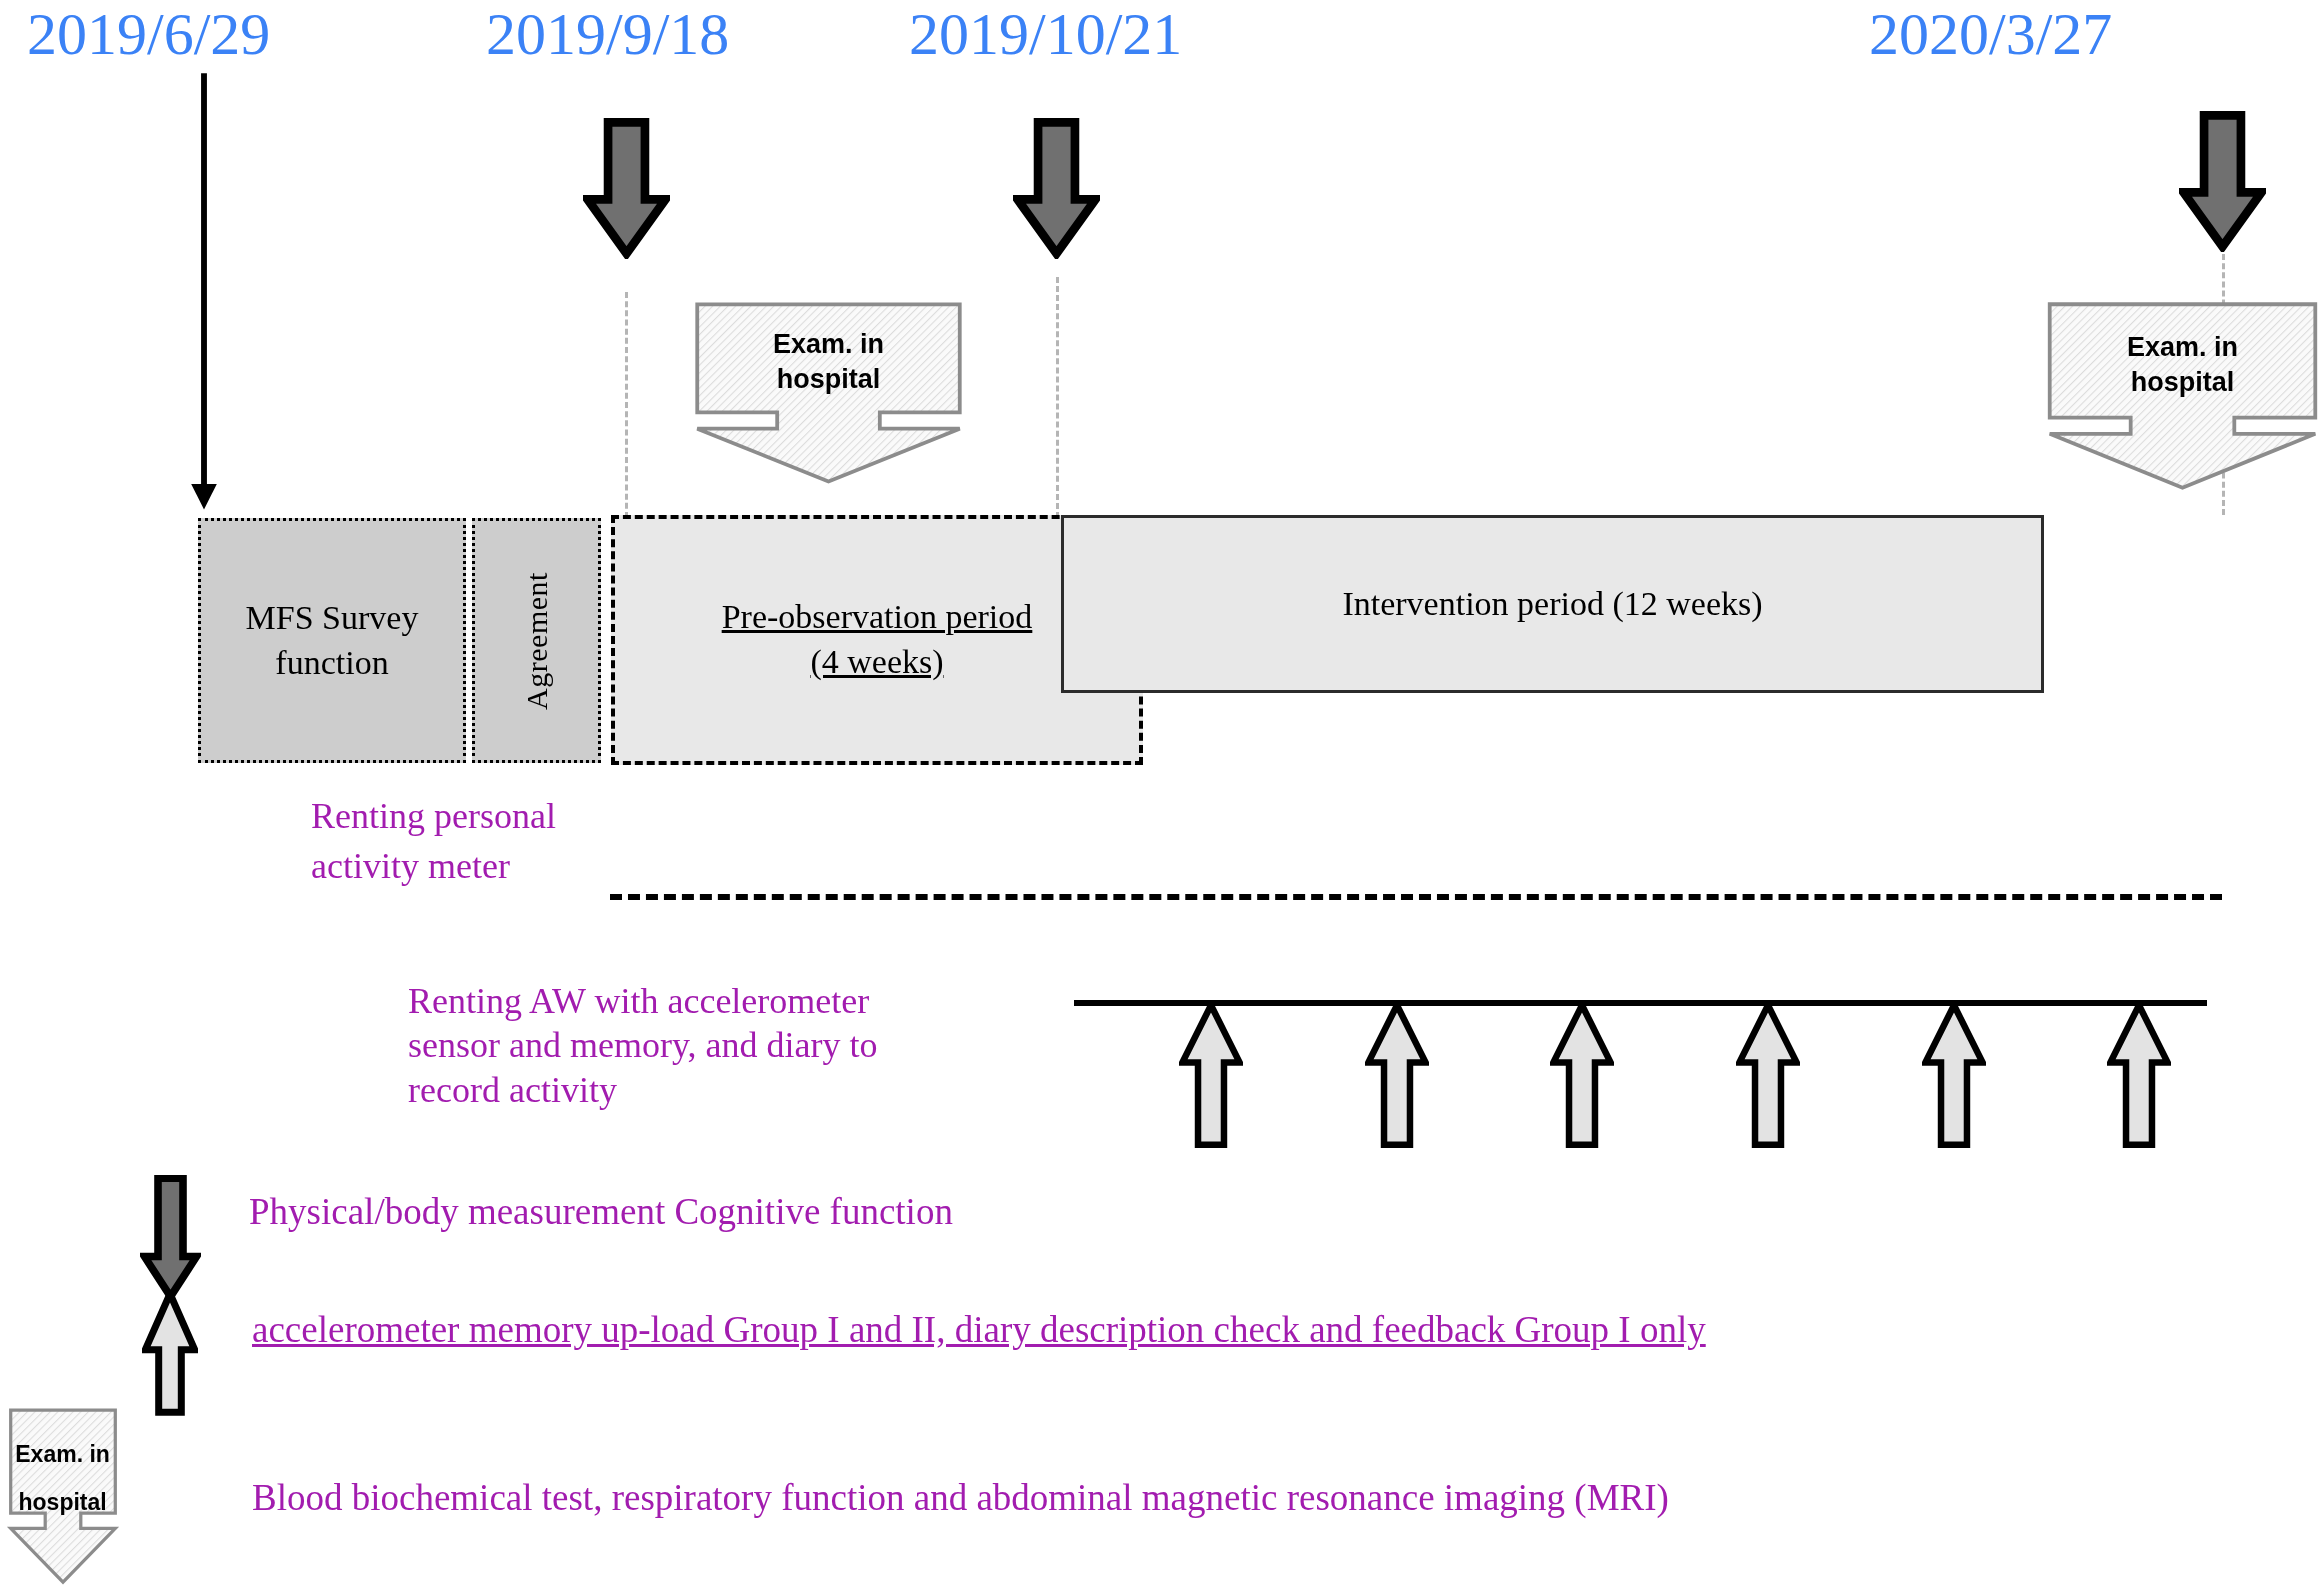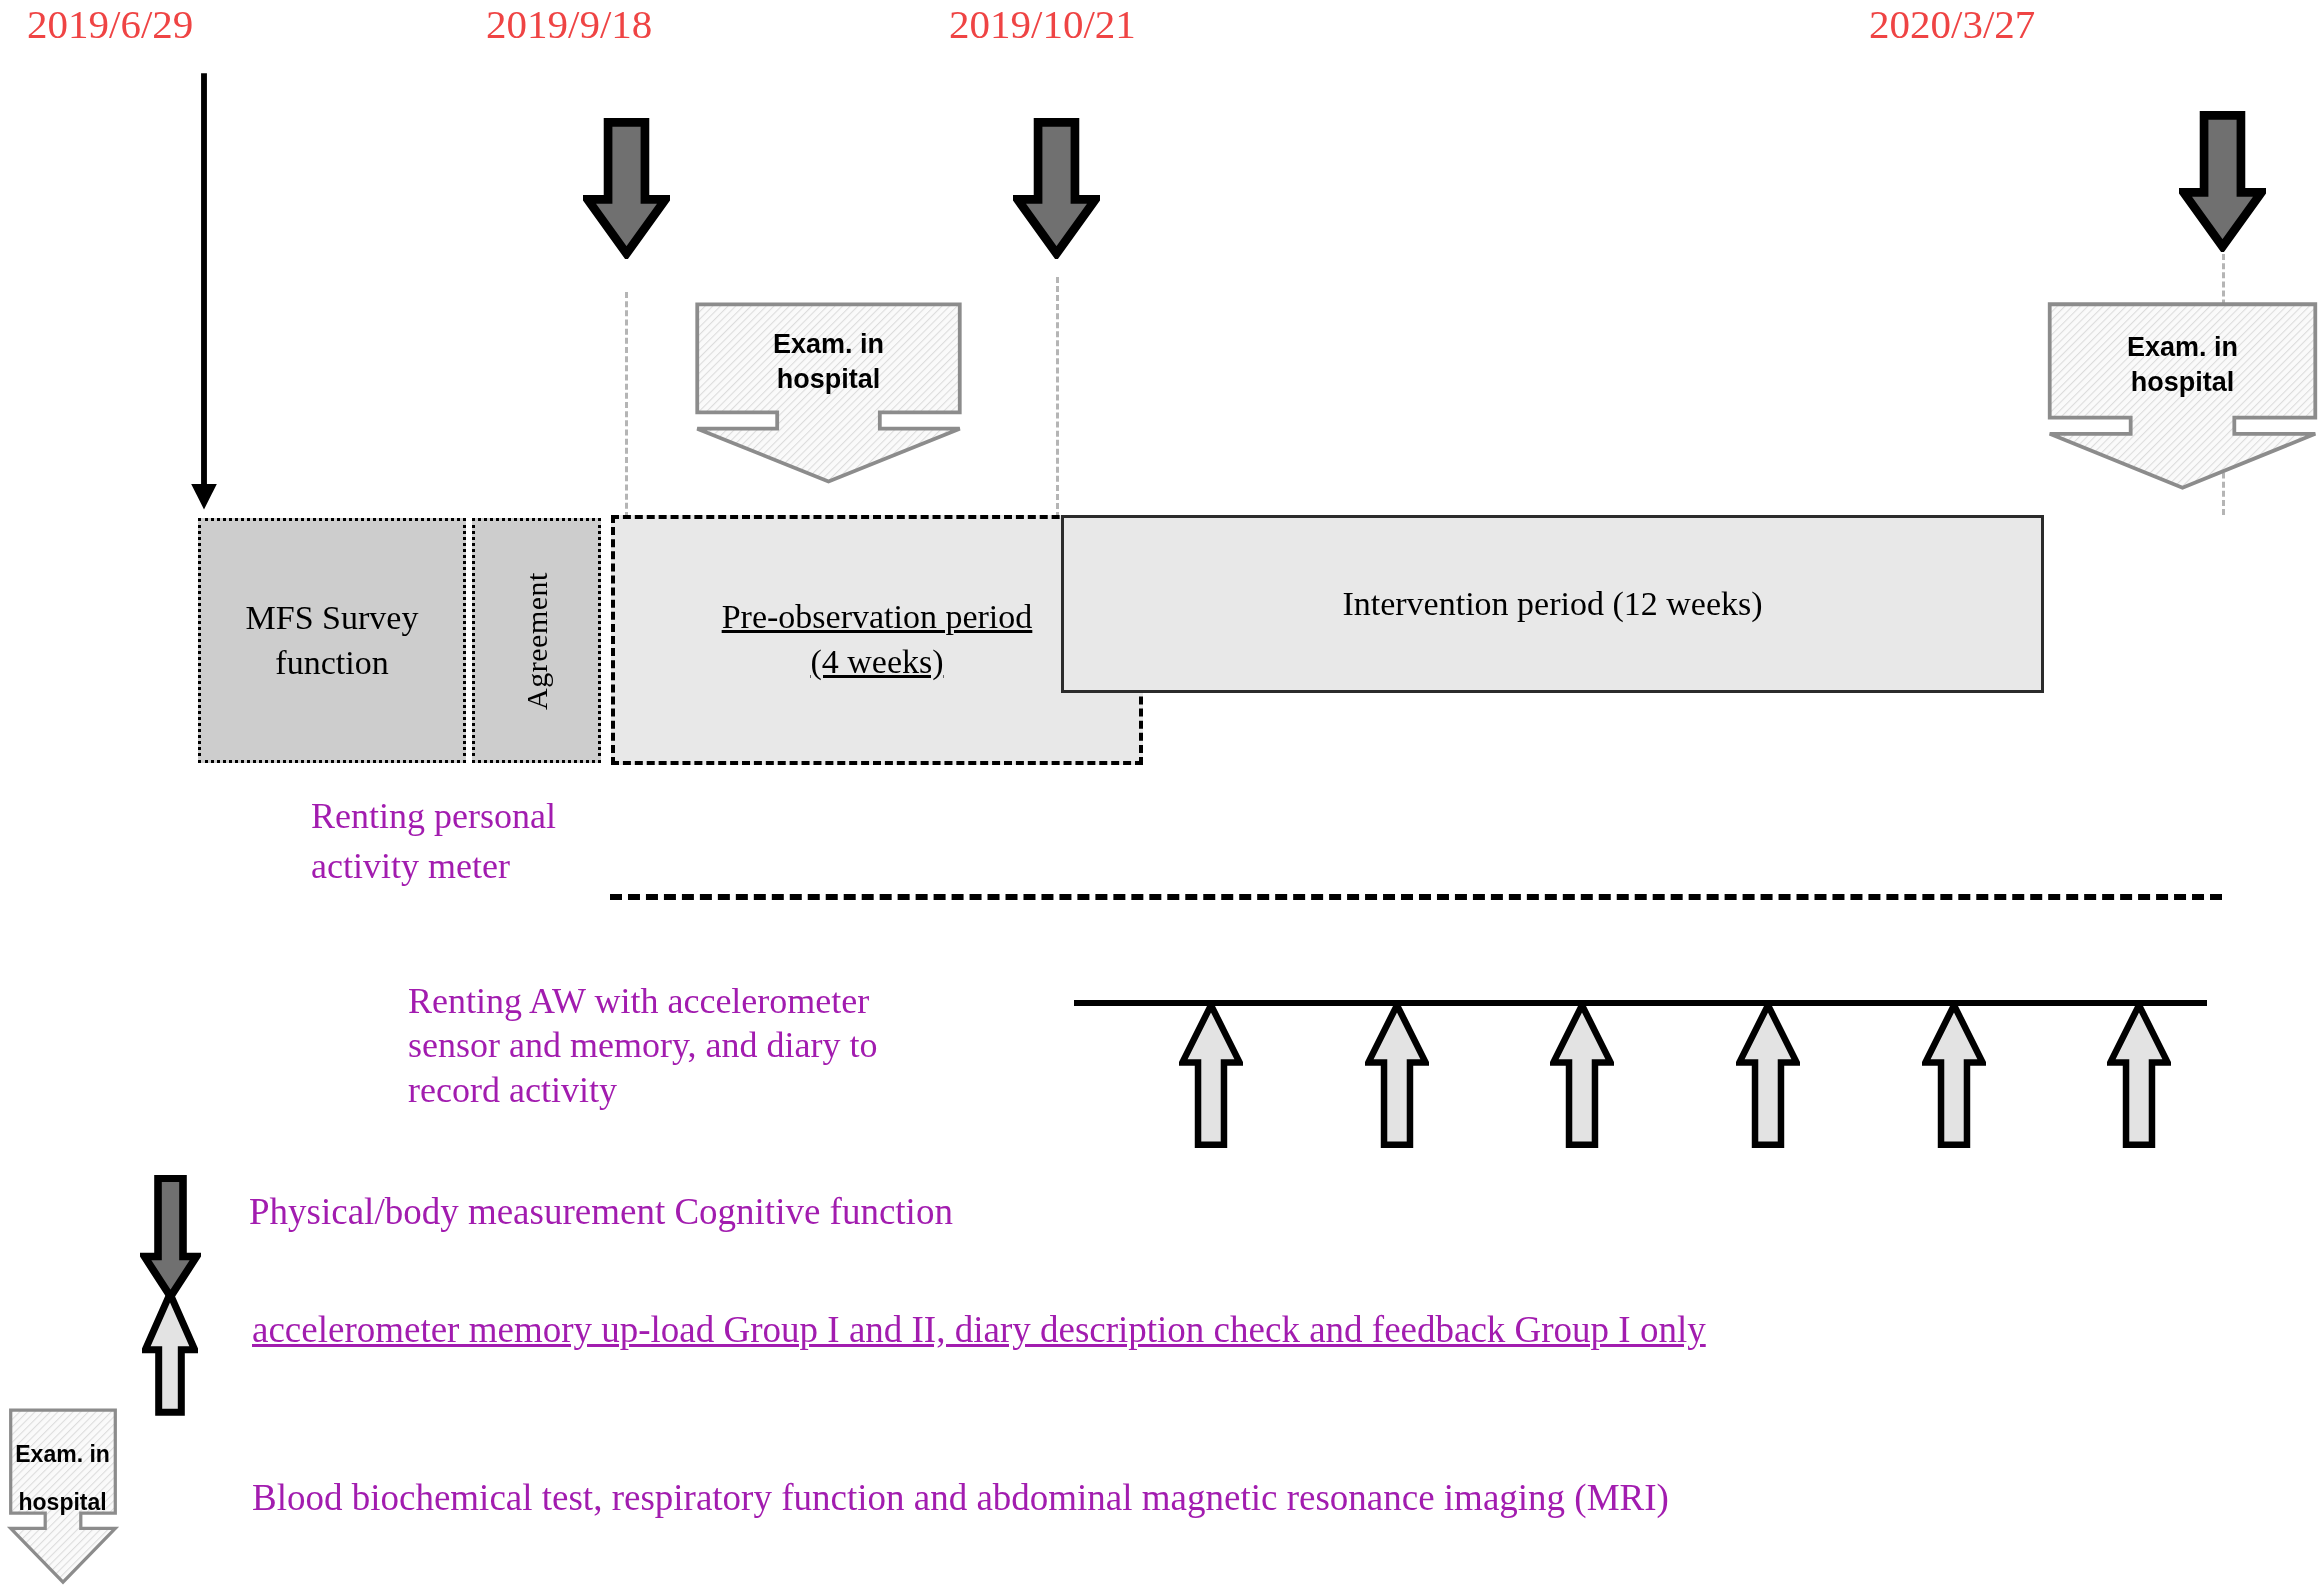--- a/index.html
+++ b/index.html
@@ -7,24 +7,24 @@
     position:relative;
     width:2319px;height:1592px;
     background:#ffffff;
     font-family:"Liberation Serif", serif;
     color:#000000;
     overflow:hidden;
   }
   .abs{position:absolute;}
   .date-label{
     font-family:"Liberation Serif", serif;
-    font-size:41px;
+    font-size:60px;
     line-height:1;
     white-space:nowrap;
-    color:#ef4444;
+    color:#3b82f6;
   }
   
   .period-box{
     position:absolute;
     box-sizing:border-box;
     display:flex;
     align-items:center;
     justify-content:center;
     text-align:center;
     font-family:"Liberation Serif", serif;
@@ -100,21 +100,21 @@
   
   .thin-arrow svg{display:block;}
 </style>
 </head>
 <body>
 
 <div id="root">
 
   <div class="date-label abs" style="left:27px;top:4.3px;">2019/6/29</div>
   <div class="date-label abs" style="left:486px;top:4.3px;">2019/9/18</div>
-  <div class="date-label abs" style="left:909px;top:4.3px;margin-left:40px;">2019/10/21</div>
+  <div class="date-label abs" style="left:909px;top:4.3px;">2019/10/21</div>
   <div class="date-label abs" style="left:1869px;top:4.3px;">2020/3/27</div>
 
   <div class="thin-arrow abs" style="left:188px;top:70px;">
     <svg width="32" height="444" viewBox="0 0 60 820">
       <line x1="30" y1="0" x2="30" y2="782" stroke="#000" stroke-width="11"></line>
       <polygon points="30,818 6,770 54,770" fill="#000"></polygon>
     </svg>
   </div>
 
   <div class="guide" style="left:625px;top:292px;height:226px;"></div>

